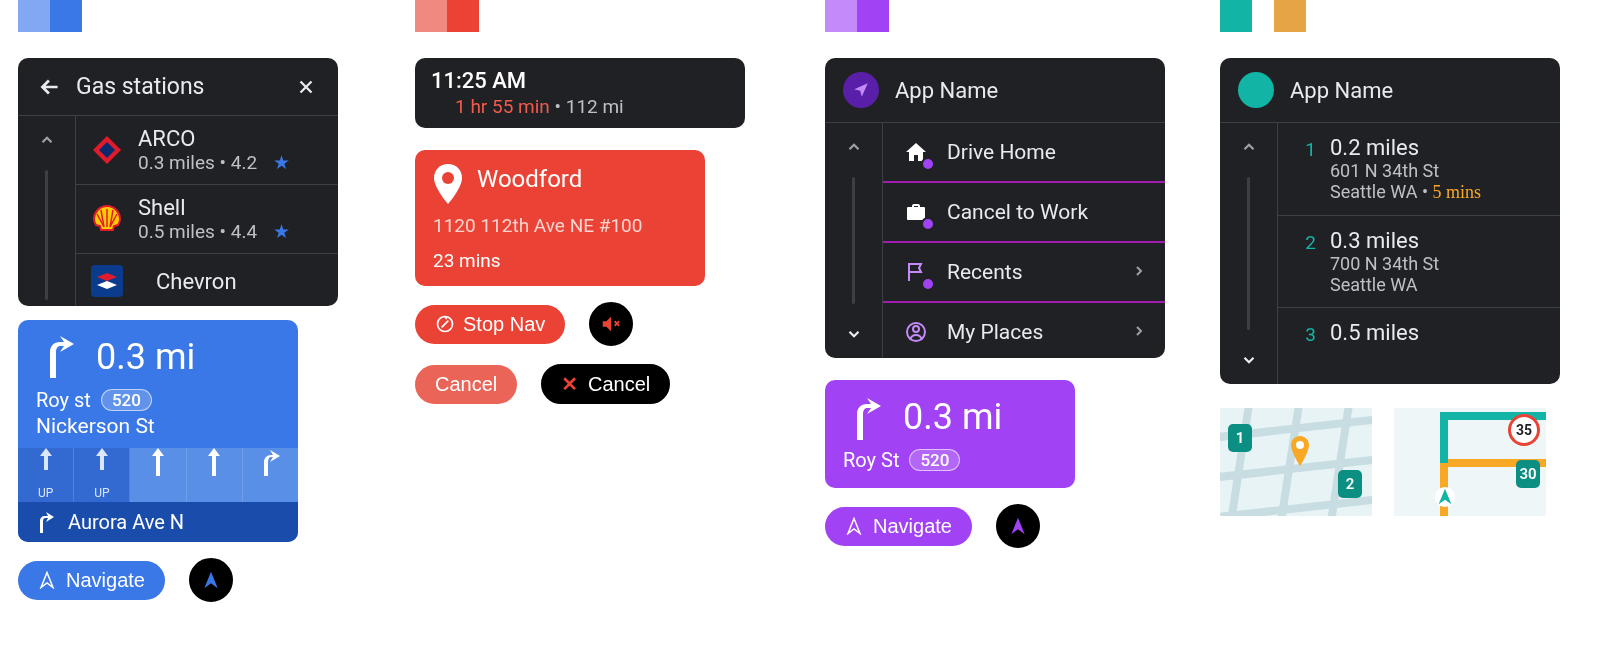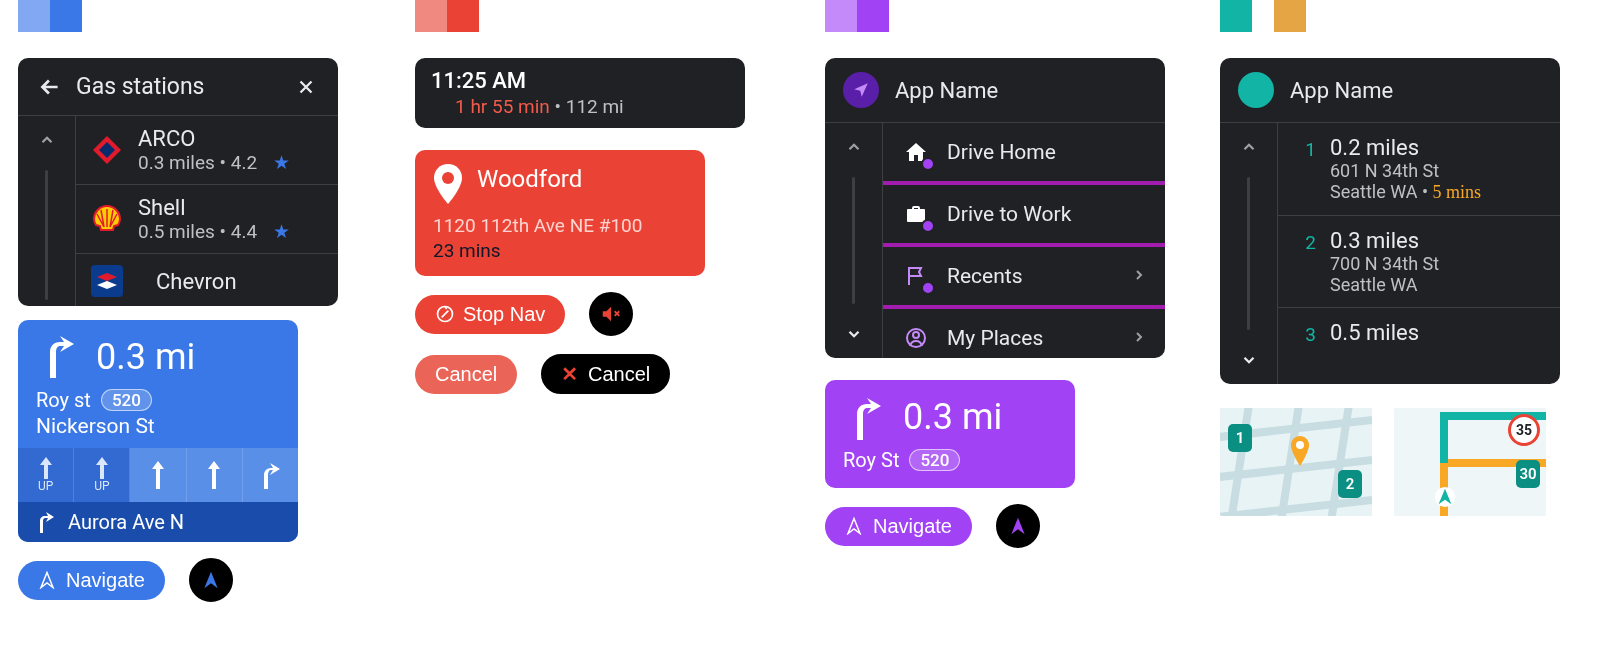--- a/index.html
+++ b/index.html
@@ -121,22 +121,22 @@
   .lanes {
     display: flex;
     background: #326ad1;
   }
   .lane {
     flex: 1;
     height: 54px;
     display: flex;
     flex-direction: column;
     align-items: center;
-    justify-content: center;
     border-right: 1px solid rgba(255,255,255,0.15);
+    gap: 16px;
   }
   .lane:last-child { border-right: none; }
   .lane-alt { background: #5a8fe8; }
   .lane-label { font-size: 12px; color: #dbe6fb; }
   .upcoming {
     background: #1a4dab;
     display: flex;
     align-items: center;
     padding: 8px 18px;
     gap: 12px;
@@ -180,21 +180,21 @@
     background: #ea4335;
     color: #fff;
     border-radius: 10px;
     margin-top: 22px;
     padding: 14px 18px;
     width: 290px;
   }
   .dest-head { display: flex; gap: 14px; align-items: flex-start; }
   .dest-name { font-size: 24px; line-height: 1.25; }
   .dest-addr { font-size: 19px; color: #ffd3cf; margin-top: 6px; }
-  .dest-eta { font-size: 19px; color: #0f172a; margin-top: 2px; }
+  .dest-eta { font-size: 19px; color: #ffffff; margin-top: 12px; }
   .pill-red { background: #ea4335; gap: 8px; }
   .pill-red-soft { background: #ea6557; }
   .pill-outline {
     border: 2px solid #fff;
     background: #000;
   }
   .red-x { color: #ea4335; font-weight: 700; }
   
   .purple-col { left: 825px; top: 0; width: 340px; }
   .app-header {
@@ -207,21 +207,21 @@
     width: 36px; height: 36px;
     border-radius: 999px;
     display: inline-flex;
     align-items: center; justify-content: center;
   }
   .app-title { font-size: 22px; color: #e8eaed; }
   .menu-row {
     display: flex;
     align-items: center;
     padding: 14px 18px;
-    border-bottom: 4px solid #a21caf;
+    border-bottom: 2px solid #a21caf;
     gap: 16px;
     font-size: 21px;
   }
   .menu-row:last-child { border-bottom: none; }
   .chev { margin-left: auto; color: #9aa0a6; }
   .menu-icon { width: 30px; height: 30px; display: inline-flex; align-items: center; justify-content: center; }
   .sub-badge {
     position: absolute;
     right: -4px; bottom: -4px;
     width: 14px; height: 14px;
@@ -548,21 +548,21 @@
           </span>
           <span>Drive Home</span>
         </div>
         <div class="menu-row">
           <span class="menu-icon">
             <svg width="24" height="24" viewBox="0 0 24 24" fill="#fff">
                 <path d="M10 4h4a2 2 0 012 2v1h4a1 1 0 011 1v11a1 1 0 01-1 1H4a1 1 0 01-1-1V8a1 1 0 011-1h4V6a2 2 0 012-2zm0 3h4V6h-4v1z"></path>
               </svg>
             <span class="sub-badge"></span>
           </span>
-          <span>Drive to Work</span>
+          <span>Cancel to Work</span>
         </div>
         <div class="menu-row">
           <span class="menu-icon">
             <svg width="24" height="24" viewBox="0 0 24 24" fill="none" stroke="#c58af9" stroke-width="2">
                 <path d="M5 21V4h12l-2 4 2 4H5"></path>
               </svg>
             <span class="sub-badge"></span>
           </span>
           <span>Recents</span>
           <span class="chev">

